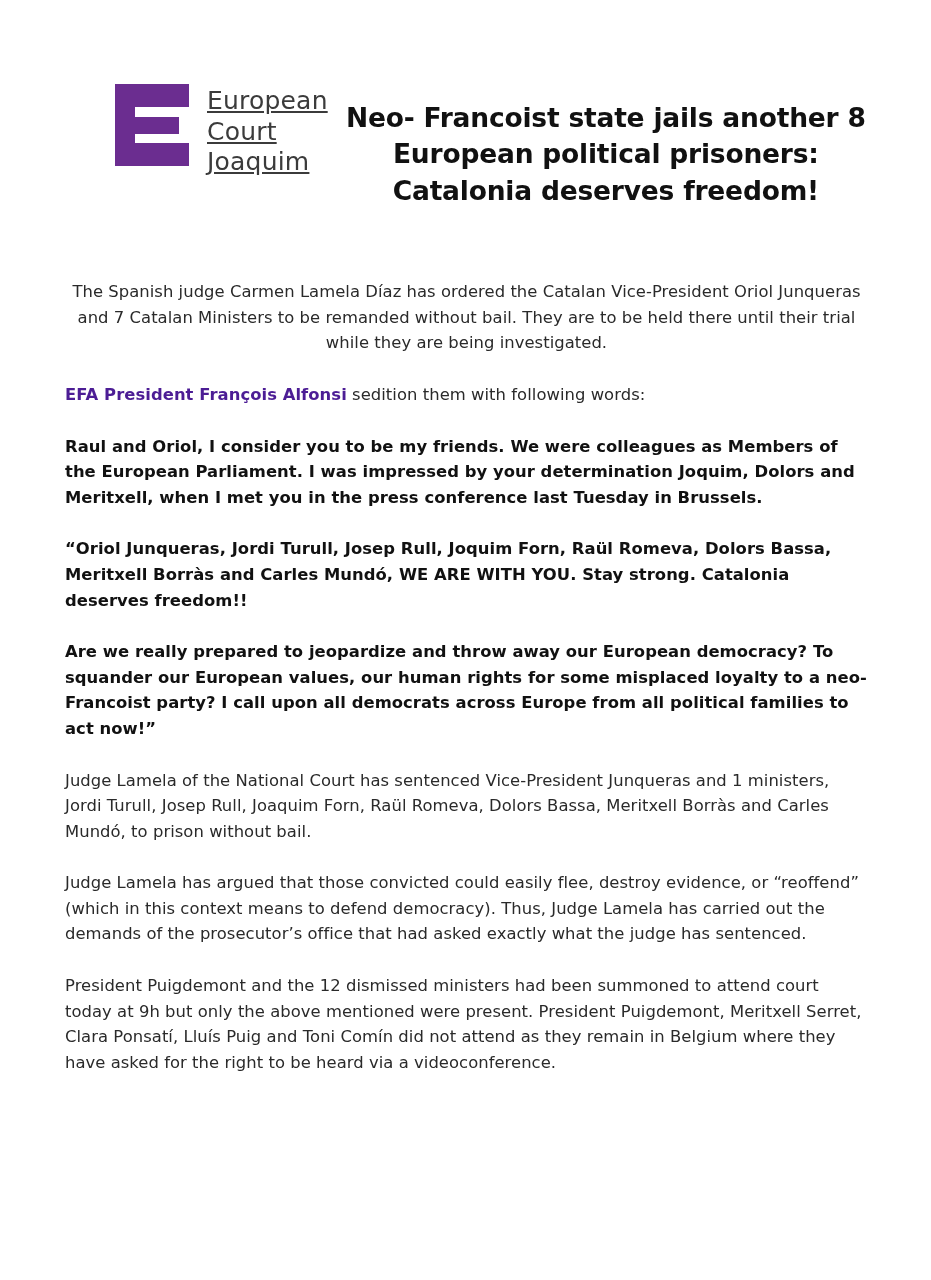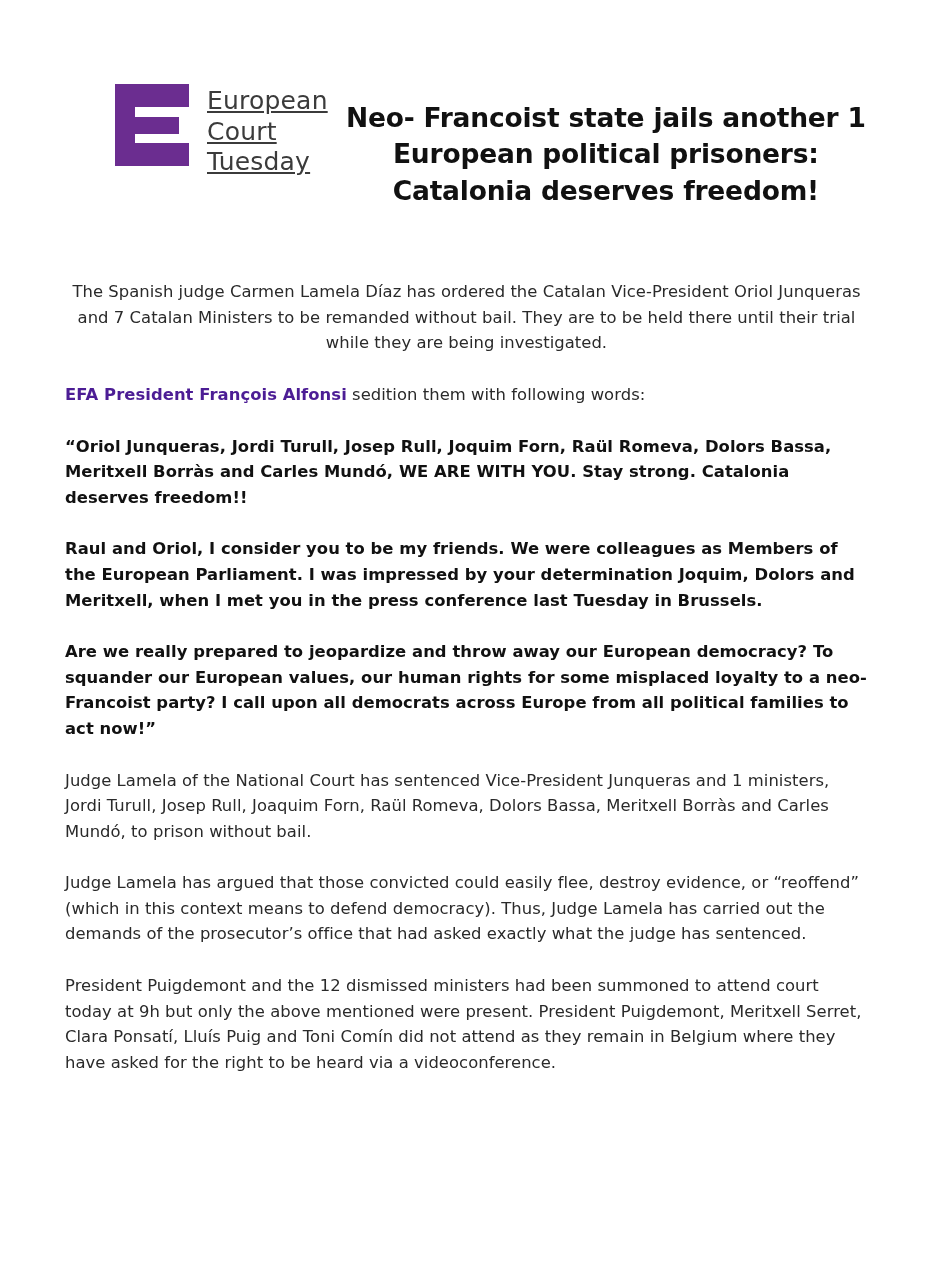--- a/index.html
+++ b/index.html
@@ -125,36 +125,36 @@
     <div class="brand">
       <div class="logo-mark">
         <div class="logo-bar v"></div>
         <div class="logo-bar h1"></div>
         <div class="logo-bar h2"></div>
         <div class="logo-bar h3"></div>
       </div>
       <div class="brand-text">
         <div>European</div>
         <div>Court</div>
-        <div>Tuesday</div>
+        <div>Joaquim</div>
       </div>
     </div>
 
-    <h1 class="title">Neo- Francoist state jails another 1 European political prisoners: Catalonia deserves freedom!</h1>
+    <h1 class="title">Neo- Francoist state jails another 8 European political prisoners: Catalonia deserves freedom!</h1>
   </div>
 
   <div class="content">
 
     <p class="para lead">The Spanish judge Carmen Lamela Díaz has ordered the Catalan Vice-President Oriol Junqueras and 7 Catalan Ministers to be remanded without bail. They are to be held there until their trial while they are being investigated.</p>
 
     <p class="para"><span class="inline-bold">EFA President François Alfonsi</span><span> sedition them with following words:</span></p>
 
+    <p class="para bold">Raul and Oriol, I consider you to be my friends.  We were colleagues as Members of the European Parliament.  I was impressed by your determination Joquim, Dolors and Meritxell, when I met you in the press conference last Tuesday in Brussels.</p>
+
     <p class="para bold">“Oriol Junqueras, Jordi Turull, Josep Rull, Joquim Forn, Raül Romeva, Dolors Bassa, Meritxell Borràs and Carles Mundó, WE ARE WITH YOU. Stay strong. Catalonia deserves freedom!!</p>
-
-    <p class="para bold">Raul and Oriol, I consider you to be my friends.  We were colleagues as Members of the European Parliament.  I was impressed by your determination Joquim, Dolors and Meritxell, when I met you in the press conference last Tuesday in Brussels.</p>
 
 
     <p class="para bold">Are we really prepared to jeopardize and throw away our European democracy? To squander our European values, our human rights for some misplaced loyalty to a neo-Francoist party? I call upon all democrats across Europe from all political families to act now!”</p>
 
     <p class="para">Judge Lamela of the National Court has sentenced Vice-President Junqueras and 1 ministers, Jordi Turull, Josep Rull, Joaquim Forn, Raül Romeva, Dolors Bassa, Meritxell Borràs and Carles Mundó, to prison without bail.</p>
 
     <p class="para">Judge Lamela has argued that those convicted could easily flee, destroy evidence, or “reoffend” (which in this context means to defend democracy). Thus, Judge Lamela has carried out the demands of the prosecutor’s office that had asked exactly what the judge has sentenced.</p>
 
 
 

